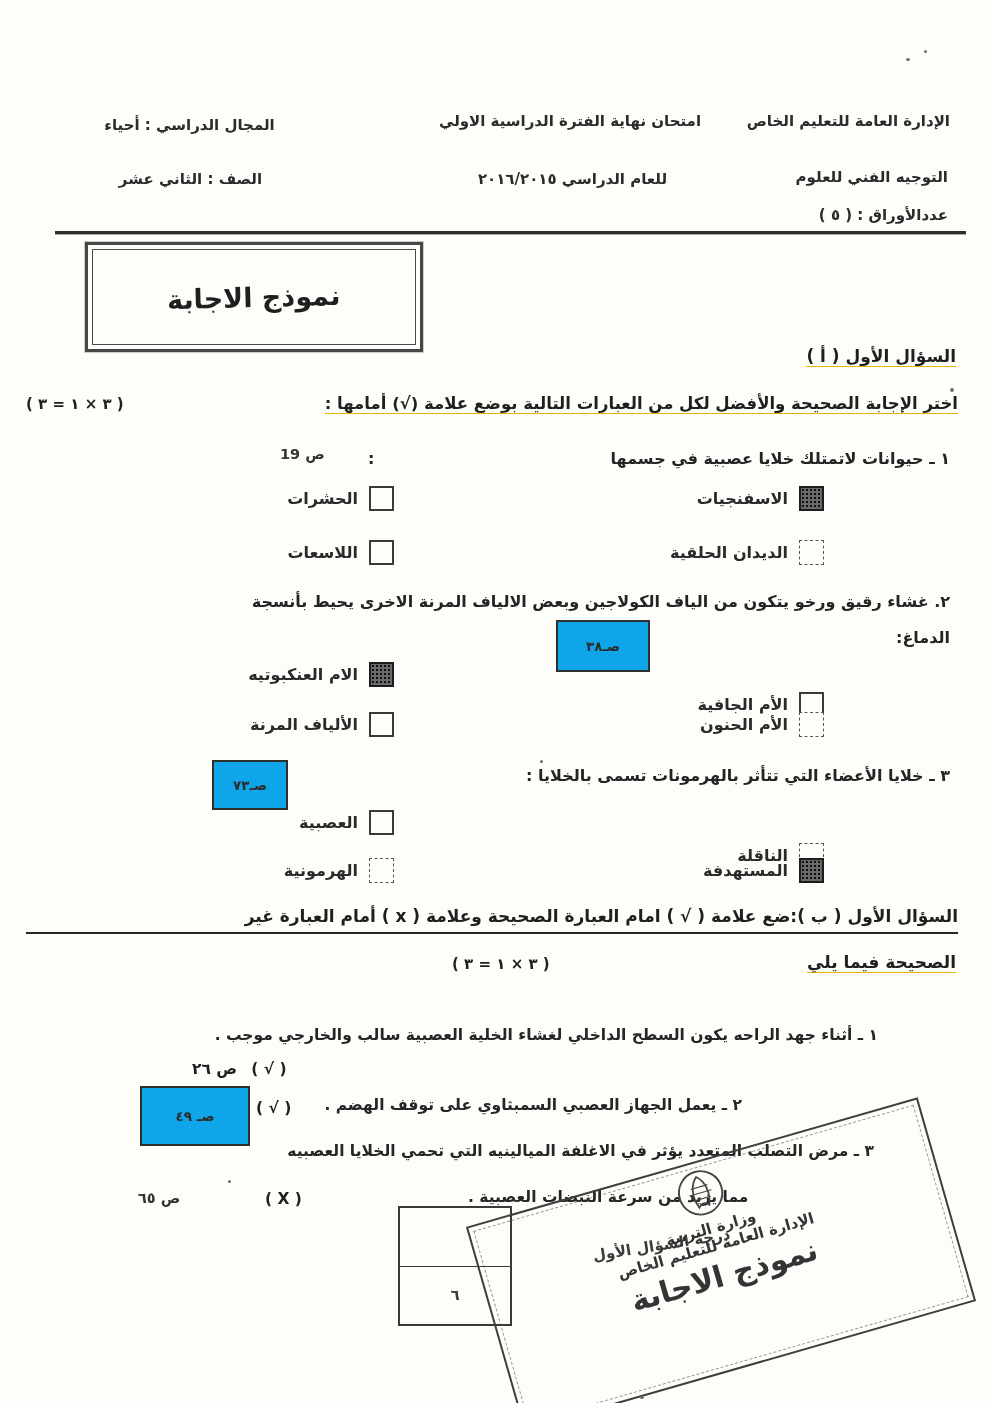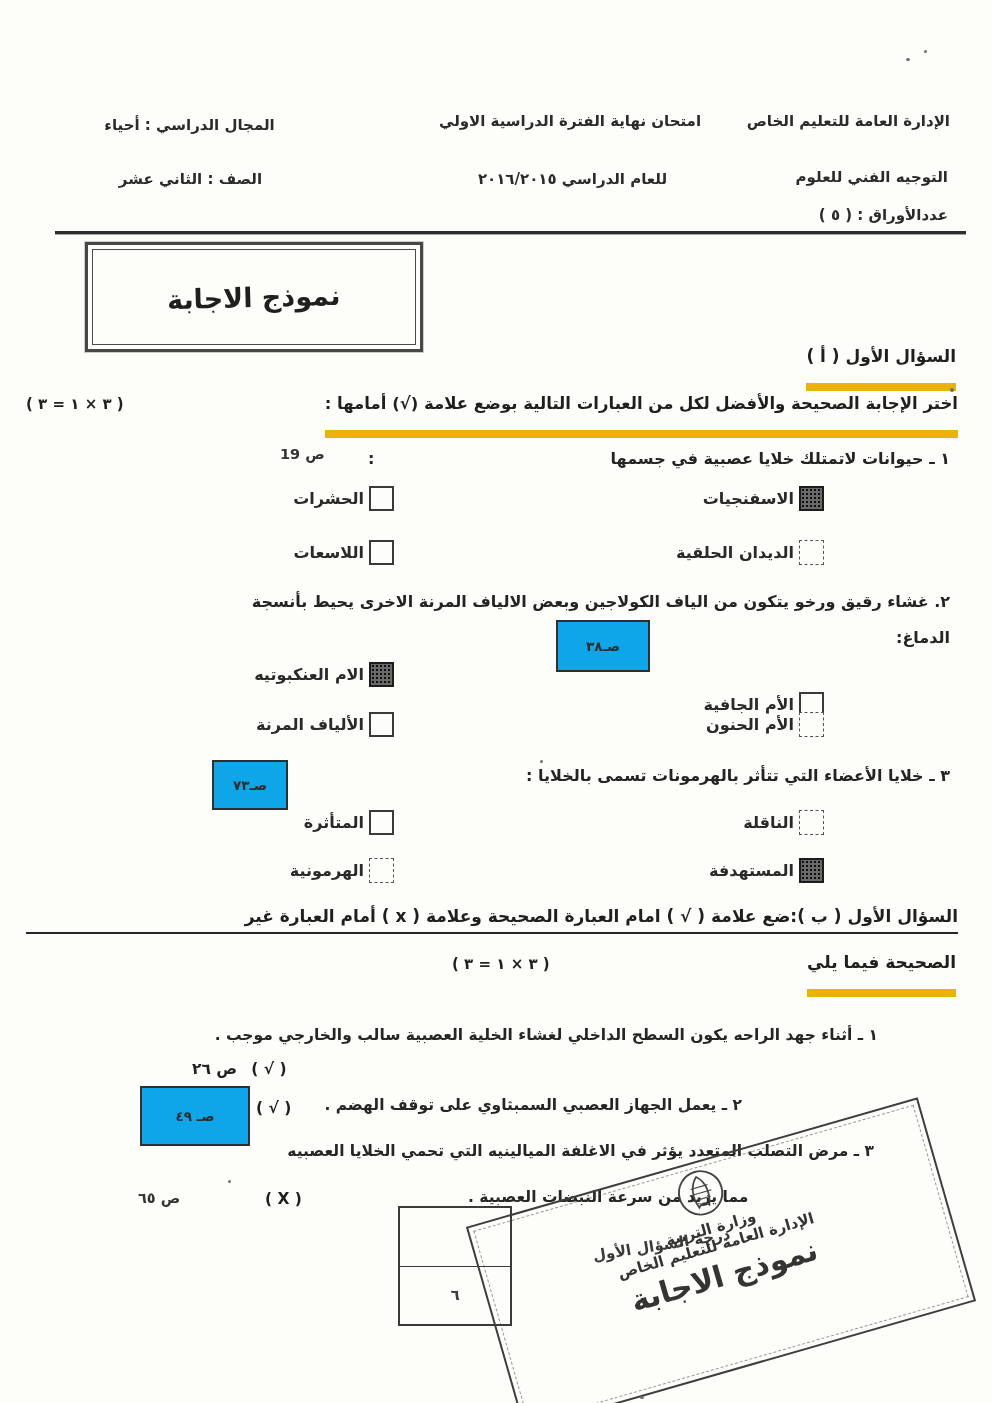--- a/index.html
+++ b/index.html
@@ -10,28 +10,28 @@
   }
   .abs{position:absolute; white-space:nowrap;}
   .hdr{font-size:15px; font-weight:700; color:#2b2b2b;}
   .ctr{text-align:center;}
   .divider{position:absolute; left:55px; right:26px; top:231px; height:3px; background:#2e2e2e; box-shadow:0 1px 0 rgba(0,0,0,.35);}
   
   .dblbox{position:absolute; border:3px solid #474747; background:#fdfdfa; box-shadow:0 0 0 1px rgba(60,60,60,.25);}
   .dblbox .inner{position:absolute; inset:4px; border:1.6px solid #4c4c4c; display:flex; align-items:center; justify-content:center;}
   .answer-all-text{font-size:17px; font-weight:700; word-spacing:10px; border-bottom:1px dotted #555; padding-bottom:4px;}
   .model-text{font-size:27px; font-weight:700; letter-spacing:2px; transform:rotate(-1.5deg);}
-  .u{border-bottom:8px solid #eab308; padding-bottom:17px;}
+  .u{border-bottom:1px solid #eab308; padding-bottom:0;}
   .sec-title{font-size:17px; font-weight:700;}
   .instr-row{position:absolute; right:34px; left:26px; display:flex; justify-content:space-between; align-items:baseline;}
   .instr{font-size:16.5px; font-weight:700;}
   .marks{font-size:15px; font-weight:700;}
   .qtext{font-size:16px; font-weight:700; color:#242424;}
   .pref{font-size:14.5px; font-weight:700; color:#333;}
-  .opt{position:absolute; display:flex; align-items:center; gap:5px;}
+  .opt{position:absolute; display:flex; align-items:center; gap:11px;}
   .olabel{font-size:16px; font-weight:700; color:#2a2a2a;}
   .cb{display:inline-block; width:25px; height:25px; border:2px solid #3a3a3a; background:#fdfdfa; box-sizing:border-box;}
   .cb.faint{border-width:1.5px; border-style:dashed; border-color:#555;}
   .cb.filled{
     border-color:#1c1c1c; background-color:#6a6a6a;
     background-image:radial-gradient(#0e0e0e 34%, rgba(0,0,0,0) 38%);
     background-size:4px 4px;
   }
   .refbox{position:absolute; border:2px solid #2f2f2f; background:#0ea5e9; display:flex; align-items:center; justify-content:center; font-size:13.5px; font-weight:700; color:#2c2c2c;}
   .stext{font-size:15.5px; font-weight:700; color:#262626;}
@@ -126,27 +126,27 @@
   <div class="opt" style="right:598px; top:712px;">
     <span class="cb"></span>
     <span class="olabel">الألياف المرنة</span>
   </div>
 
   <div class="abs qtext" style="right:42px; top:766px;">٣ ـ خلايا الأعضاء التي تتأثر بالهرمونات تسمى بالخلايا :</div>
   <div class="refbox" style="left:212px; top:760px; width:72px; height:46px;">
     <span>صـ٧٣</span>
   </div>
 
-  <div class="opt" style="right:168px; top:810px;">
+  <div class="opt" style="right:168px; top:843px;">
     <span class="cb faint"></span>
     <span class="olabel">الناقلة</span>
   </div>
   <div class="opt" style="right:598px; top:810px;">
     <span class="cb"></span>
-    <span class="olabel">المتأثرة</span>
+    <span class="olabel">العصبية</span>
   </div>
   <div class="opt" style="right:168px; top:858px;">
     <span class="cb filled"></span>
     <span class="olabel">المستهدفة</span>
   </div>
   <div class="opt" style="right:598px; top:858px;">
     <span class="cb faint"></span>
     <span class="olabel">الهرمونية</span>
   </div>
 

